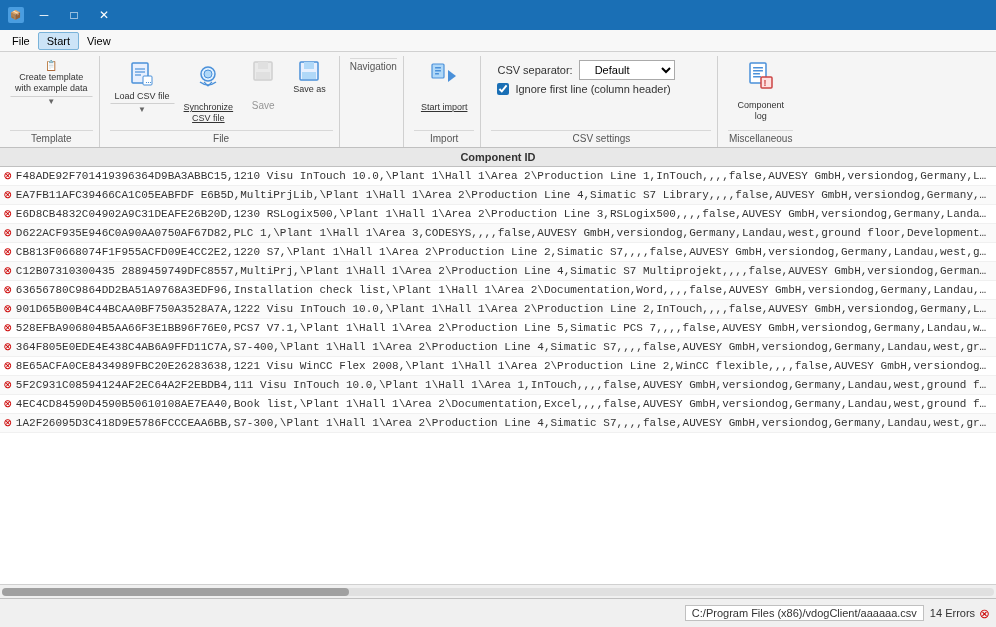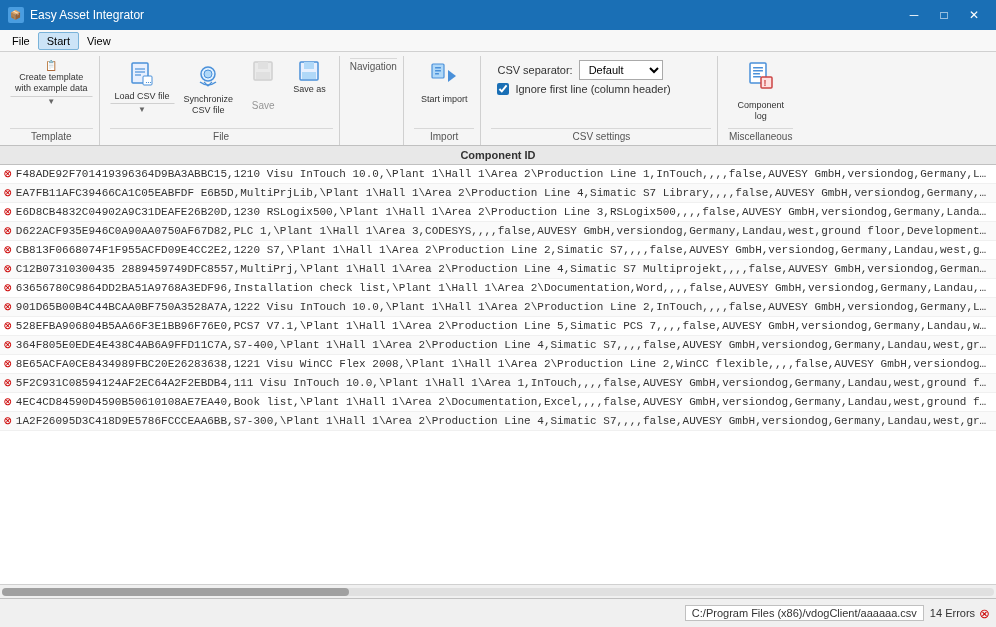--- a/index.html
+++ b/index.html
@@ -120,24 +120,25 @@
       display: flex;
       flex-direction: column;
       align-items: center;
       justify-content: space-between;
       padding: 3px 6px;
       cursor: pointer;
       border: 1px solid transparent;
       border-radius: 3px;
       background: transparent;
       min-width: 52px;
-      gap: 2px;
+      gap: 10px;
       font-size: 10px;
       text-align: center;
       color: #333;
+      text-decoration: underline;
     }
     .ribbon-btn .icon {
       width: 32px;
       height: 32px;
       display: flex;
       align-items: center;
       justify-content: center;
       font-size: 20px;
     }
     .ribbon-btn-small {
@@ -177,21 +178,21 @@
     .csv-row {
       display: flex;
       align-items: center;
       gap: 6px;
     }
     .csv-label { font-size: 11px; color: #333; white-space: nowrap; }
     .csv-select {
       font-size: 11px;
       border: 1px solid #aaa;
       background: white;
-      padding: 1px 5px;
+      padding: 1px 11px;
       min-width: 80px;
       height: 20px;
     }
     .csv-checkbox {
       width: 12px;
       height: 12px;
       accent-color: #1a6fb5;
     }
 
     
@@ -350,21 +351,20 @@
       border-radius: 0 0 3px 3px;
     }
   </style>
 </head>
 <body>
 
 <div class="title-bar">
   <div class="title-bar-icon">
     <span>📦</span>
   </div>
-  <span class="title-bar-title">Easy Asset Integrator</span>
   <div class="title-bar-controls">
     <button class="title-bar-btn">─</button>
     <button class="title-bar-btn">□</button>
     <button class="title-bar-btn close">✕</button>
   </div>
 </div>
 
 <div class="menu-bar">
   <div class="menu-item">File</div>
   <div class="menu-item active">Start</div>

